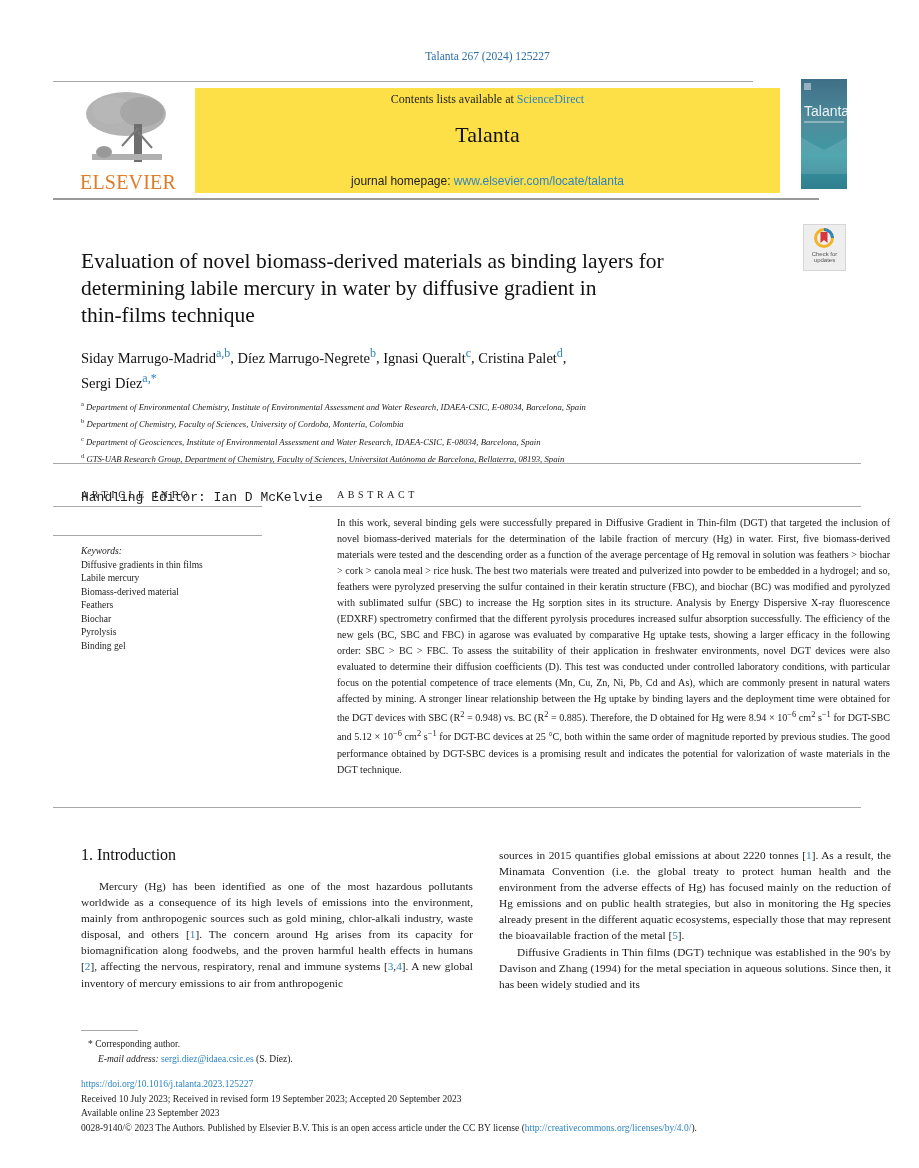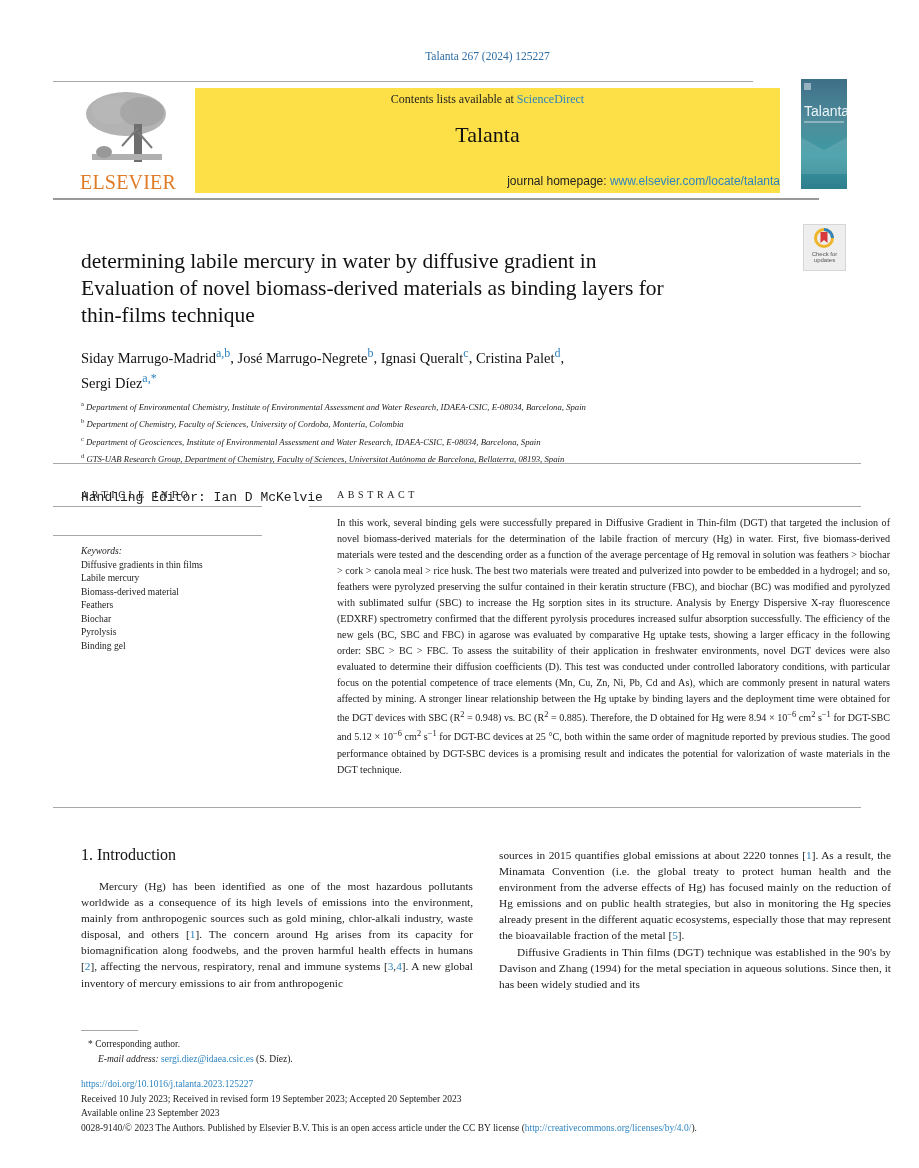--- a/index.html
+++ b/index.html
@@ -13,21 +13,21 @@
   .hr { position: absolute; height: 1px; background: #a8a8a8; }
   .hr.thick { height: 2px; background: #9a9a9a; }
 
   
   .logo-box { top: 88px; left: 52px; width: 92px; height: 105px; }
   .tree { position: absolute; left: 2px; top: 0; width: 88px; height: 78px; }
   .elsevier { position: absolute; left: 0; top: 83px; width: 92px; text-align: center; color: #e07b27; font-size: 20px; letter-spacing: 0.2px; font-family: "Liberation Serif", serif; }
   .header-box { top: 88px; left: 167px; width: 585px; height: 105px; background: #fde047; }
   .contents-line { position: absolute; top: 4px; width: 100%; text-align: center; font-size: 12px; color: #222; }
   .journal-name { position: absolute; top: 34px; width: 100%; text-align: center; font-size: 22px; color: #111; }
-  .homepage-line { position: absolute; top: 86px; width: 100%; text-align: right; font-size: 12px; color: #222; font-family: "Liberation Sans", sans-serif; }
+  .homepage-line { position: absolute; top: 86px; width: 100%; text-align: center; font-size: 12px; color: #222; font-family: "Liberation Sans", sans-serif; }
   .cover { top: 79px; left: 773px; width: 46px; height: 110px; background: linear-gradient(180deg,#3e6f88 0%,#4f8d9c 40%,#3a9aa4 70%,#2f7e8e 100%); overflow: hidden; }
   .cover-title { position: absolute; top: 24px; left: 3px; font-size: 14px; color: #eaf4f6; font-family: "Liberation Sans", sans-serif; }
   .cover-stripe { position: absolute; top: 42px; left: 3px; width: 40px; height: 2px; background: rgba(255,255,255,0.35); }
   .cover-chevron { position: absolute; top: 55px; left: -6px; width: 58px; height: 40px; background: rgba(255,255,255,0.12); clip-path: polygon(0 0,50% 40%,100% 0,100% 100%,0 100%); }
   .cover-logo { position: absolute; top: 4px; left: 3px; width: 7px; height: 7px; background: rgba(255,255,255,0.45); }
 
   .check-updates { top: 224px; left: 775px; width: 41px; height: 45px; background: #eeeeee; border: 1px solid #d6d6d6; }
   .check-icon { position: absolute; top: 3px; left: 10px; width: 20px; height: 20px; }
   .check-text { position: absolute; top: 26px; left: 0; width: 100%; text-align: center; font-size: 6px; line-height: 6px; color: #555; font-family: "Liberation Sans", sans-serif; }
 
@@ -108,27 +108,27 @@
     <path d="M10 1.5 A8.5 8.5 0 0 1 18.5 10" fill="none" stroke="#2e84c0" stroke-width="3"></path>
     <path d="M6.5 4 H13.5 V15 L10 12 L6.5 15 Z" fill="#d63a3a"></path>
   </svg>
   <div class="check-text">
     <div>Check for</div>
     <div>updates</div>
   </div>
 </div>
 
 <div class="abs title">
+  <div>Evaluation of novel biomass-derived materials as binding layers for</div>
   <div>determining labile mercury in water by diffusive gradient in</div>
-  <div>Evaluation of novel biomass-derived materials as binding layers for</div>
   <div>thin-films technique</div>
 </div>
 
 <div class="abs authors">
-  <span>Siday Marrugo-Madrid</span><sup>a,b</sup><span>, </span><span>José Marrugo-Negrete</span><sup>b</sup><span>, </span><span>Ignasi Queralt</span><sup>c</sup><span>, </span><span>Cristina Palet</span><sup>d</sup><span>,</span><br>
+  <span>Siday Marrugo-Madrid</span><sup>a,b</sup><span>, </span><span>Díez Marrugo-Negrete</span><sup>b</sup><span>, </span><span>Ignasi Queralt</span><sup>c</sup><span>, </span><span>Cristina Palet</span><sup>d</sup><span>,</span><br>
   <span>Sergi Díez</span><sup>a,*</sup>
 </div>
 
 <div class="abs affils">
   <div><sup>a</sup> <span>Department of Environmental Chemistry, Institute of Environmental Assessment and Water Research, IDAEA-CSIC, E-08034, Barcelona, Spain</span></div>
   <div><sup>b</sup> <span>Department of Chemistry, Faculty of Sciences, University of Cordoba, Montería, Colombia</span></div>
   <div><sup>c</sup> <span>Department of Geosciences, Institute of Environmental Assessment and Water Research, IDAEA-CSIC, E-08034, Barcelona, Spain</span></div>
   <div><sup>d</sup> <span>GTS-UAB Research Group, Department of Chemistry, Faculty of Sciences, Universitat Autònoma de Barcelona, Bellaterra, 08193, Spain</span></div>
 </div>
 

